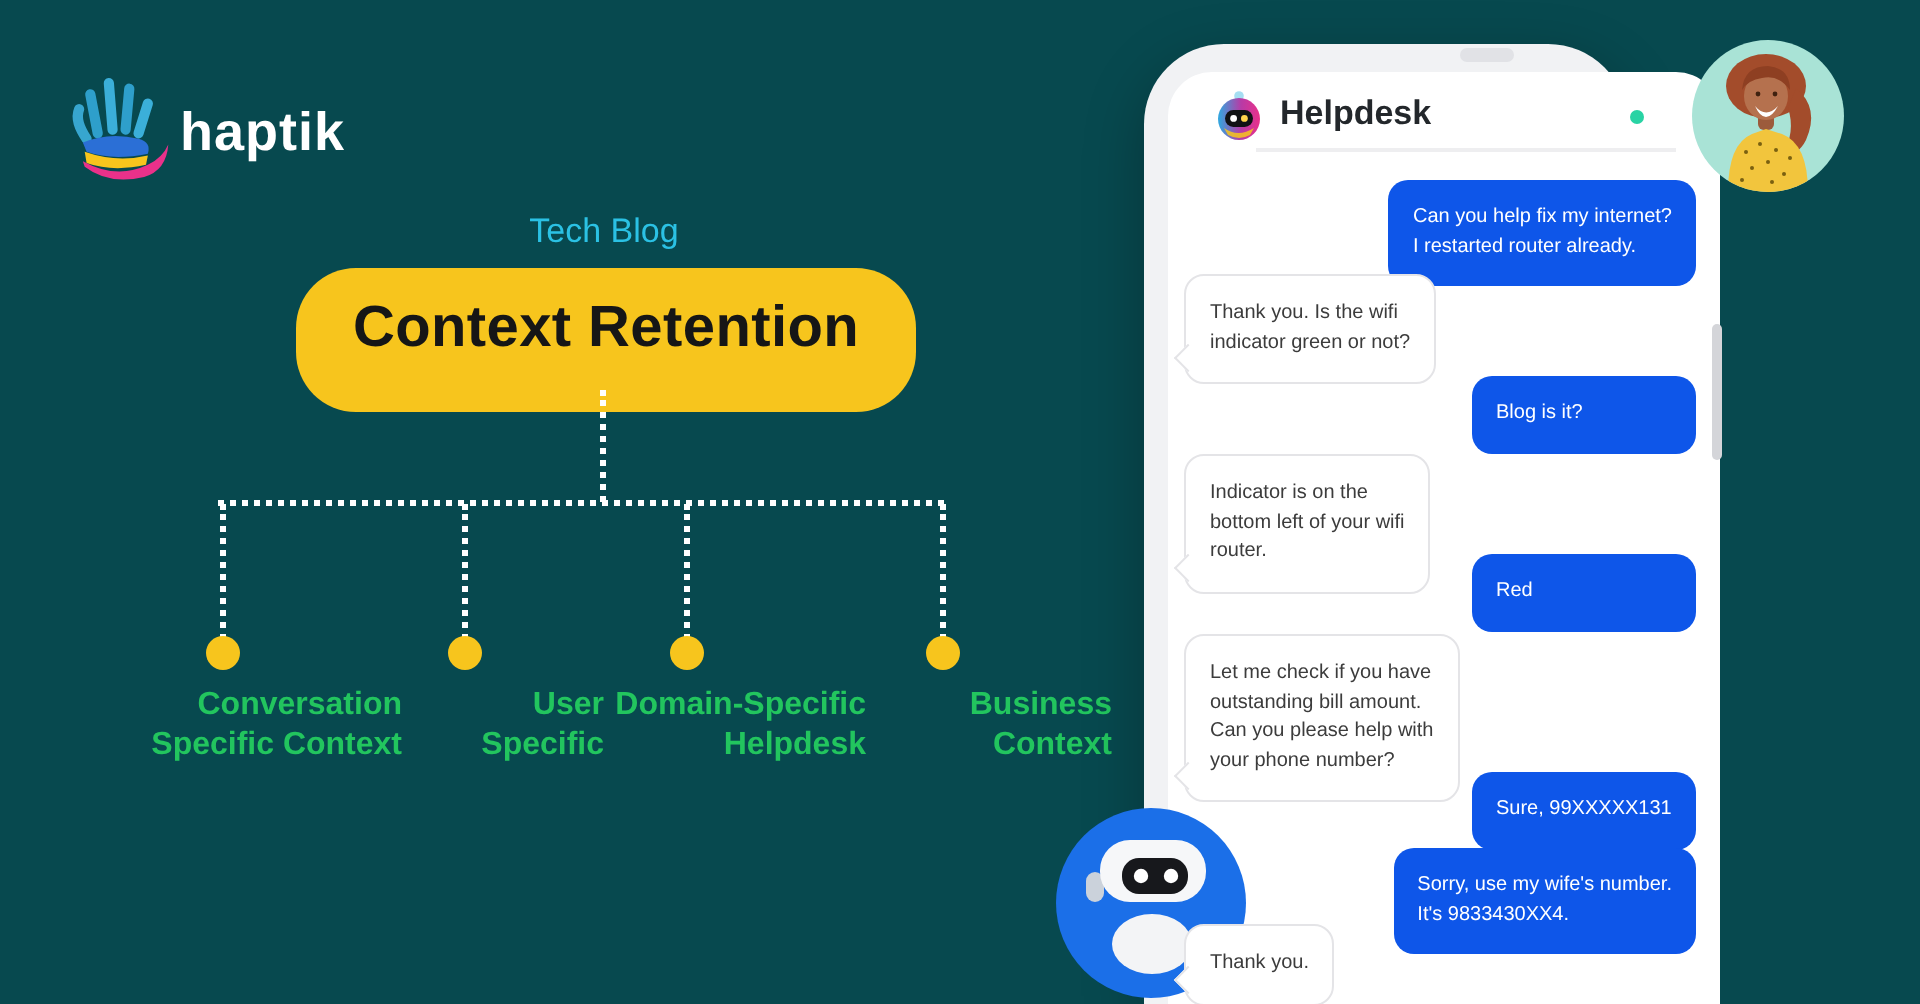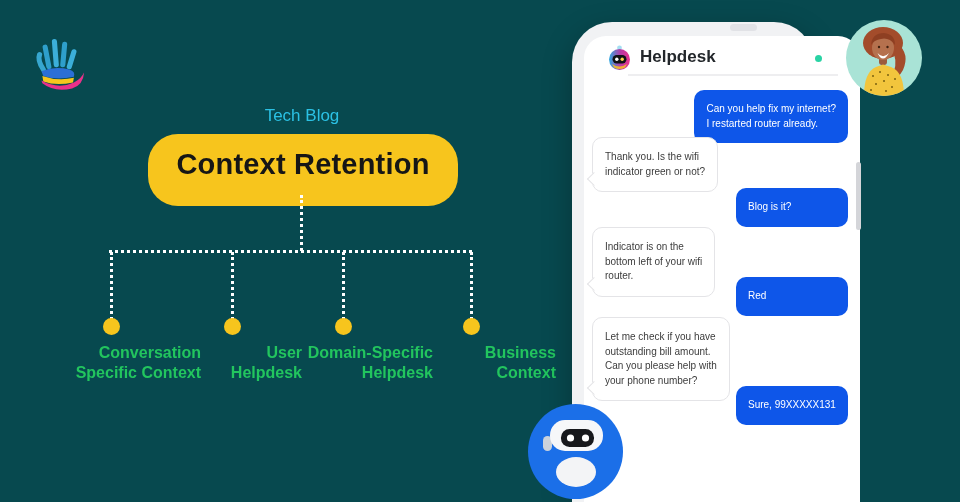--- a/index.html
+++ b/index.html
@@ -65,39 +65,40 @@
     <svg width="52" height="56" viewBox="0 0 56 60">
       <path d="M10 38 C6 32,4 27,6 22" stroke="#37A6CF" stroke-width="5.5" stroke-linecap="round" fill="none"></path>
       <path d="M16 35 L12 14" stroke="#2E9FCB" stroke-width="5.5" stroke-linecap="round" fill="none"></path>
       <path d="M24 33 L22 8" stroke="#3BAFD9" stroke-width="5.5" stroke-linecap="round" fill="none"></path>
       <path d="M31 33 L33 11" stroke="#2E9FCB" stroke-width="5.5" stroke-linecap="round" fill="none"></path>
       <path d="M38 35 L43 19" stroke="#3BAFD9" stroke-width="5.5" stroke-linecap="round" fill="none"></path>
       <path d="M8 40 Q22 34 38 38 Q45 40 43 46 Q24 50 10 45 Z" fill="#2B6FD6"></path>
       <path d="M9 45 Q26 51 43 47 L42 52 Q24 56 10 51 Z" fill="#F7C51D"></path>
       <path d="M8 50 Q26 60 43 52 Q51 48 54 41 Q53 55 41 58.5 Q22 63 9 53 Z" fill="#E9318A"></path>
     </svg>
+    <span class="logo-word">haptik</span>
   </div>
 
   <div class="eyebrow">Tech Blog</div>
   <div class="pill">Context Retention</div>
 
   <div class="stem"></div>
   <div class="hline"></div>
   <div class="branch b0"></div>
   <div class="branch b1"></div>
   <div class="branch b2"></div>
   <div class="branch b3"></div>
   <div class="dot d0"></div>
   <div class="dot d1"></div>
   <div class="dot d2"></div>
   <div class="dot d3"></div>
   <div class="node-label n0">Conversation
 Specific Context</div>
   <div class="node-label n1">User
-Helpdesk</div>
+Specific</div>
   <div class="node-label n2">Domain-Specific
 Helpdesk</div>
   <div class="node-label n3">Business
 Context</div>
 
   <div class="phone">
     <div class="notch"></div>
     <div class="screen">
 
       <svg class="bot-badge" viewBox="0 0 25 27">
@@ -126,20 +127,23 @@
       <div class="msg user m2">Blog is it?</div>
       <div class="msg user m4">Red</div>
       <div class="msg bot  m3">Indicator is on the
 bottom left of your wifi
 router.</div>
       <div class="msg bot  m5">Let me check if you have
 outstanding bill amount.
 Can you please help with
 your phone number?</div>
       <div class="msg user m6">Sure, 99XXXXX131</div>
+      <div class="msg user m7">Sorry, use my wife's number.
+It's 9833430XX4.</div>
+      <div class="msg bot  m8">Thank you.</div>
 
       <div class="scroll-thumb"></div>
     </div>
   </div>
 
   <svg class="avatar-woman" viewBox="0 0 76 76">
     <defs>
         <clipPath id="wc">
           <circle cx="38" cy="38" r="38"></circle>
         </clipPath>

